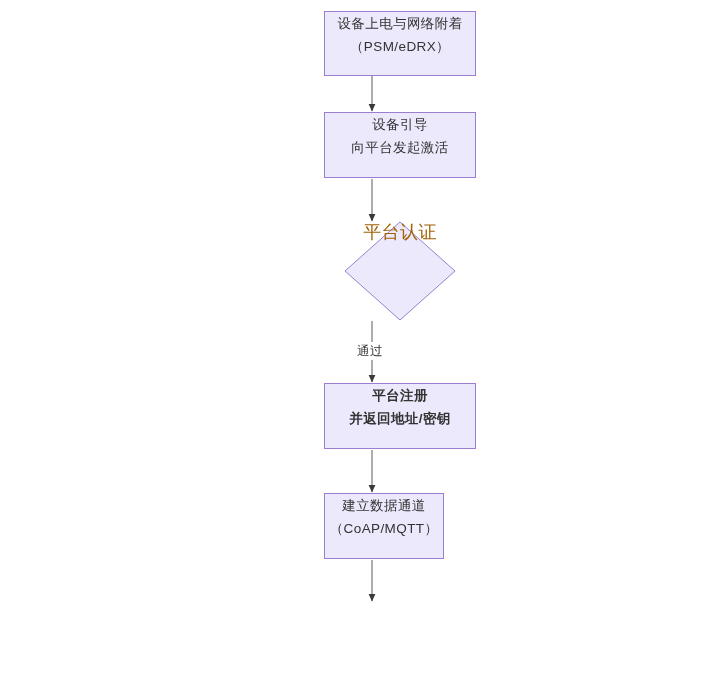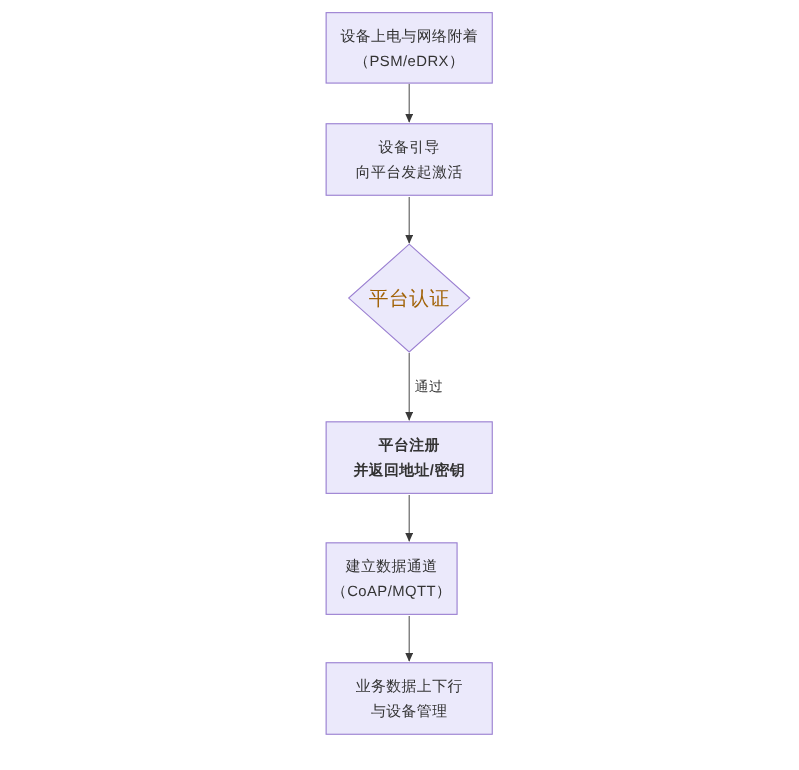--- a/index.html
+++ b/index.html
@@ -29,23 +29,24 @@
     top: 0;
     width: 726px;
     height: 700px;
     pointer-events: none;
   }
 
   .node {
     position: absolute;
     box-sizing: border-box;
     display: flex;
-    align-items: center;
+    align-items: flex-start;
     justify-content: center;
     text-align: center;
+    margin-left: 28px;
   }
 
   .node-process {
     background: #ebe9fb;
     border: 1px solid #9a7fd1;
     color: #333333;
     font-size: 13.5px;
     line-height: 23px;
     letter-spacing: 0.4px;
   }
@@ -122,30 +123,26 @@
 向平台发起激活</span>
   </div>
 
   <div class="node node-decision" style="left:316px; top:221px;">
     <svg class="diamond-shape" width="112" height="100" viewBox="0 0 112 100" xmlns="http://www.w3.org/2000/svg">
       <polygon points="56,1 111,50 56,99 1,50" fill="#ebe9fb" stroke="#9a7fd1" stroke-width="1"></polygon>
     </svg>
     <span class="decision-text">平台认证</span>
   </div>
 
-  <div class="edge-label" style="left:374px; top:342px;">通过</div>
+  <div class="edge-label" style="left:354px; top:342px;">通过</div>
 
   <div class="node node-process" style="left:296px; top:383px; width:152px; height:66px;font-weight:bold;">
     <span class="node-label">平台注册
 并返回地址/密钥</span>
   </div>
 
   <div class="node node-process" style="left:296px; top:493px; width:120px; height:66px;">
     <span class="node-label">建立数据通道
 （CoAP/MQTT）</span>
   </div>
 
-  <div class="node node-process" style="left:296px; top:602px; width:152px; height:66px;">
-    <span class="node-label">业务数据上下行
-与设备管理</span>
-  </div>
 
 </div>
 
 </body></html>

